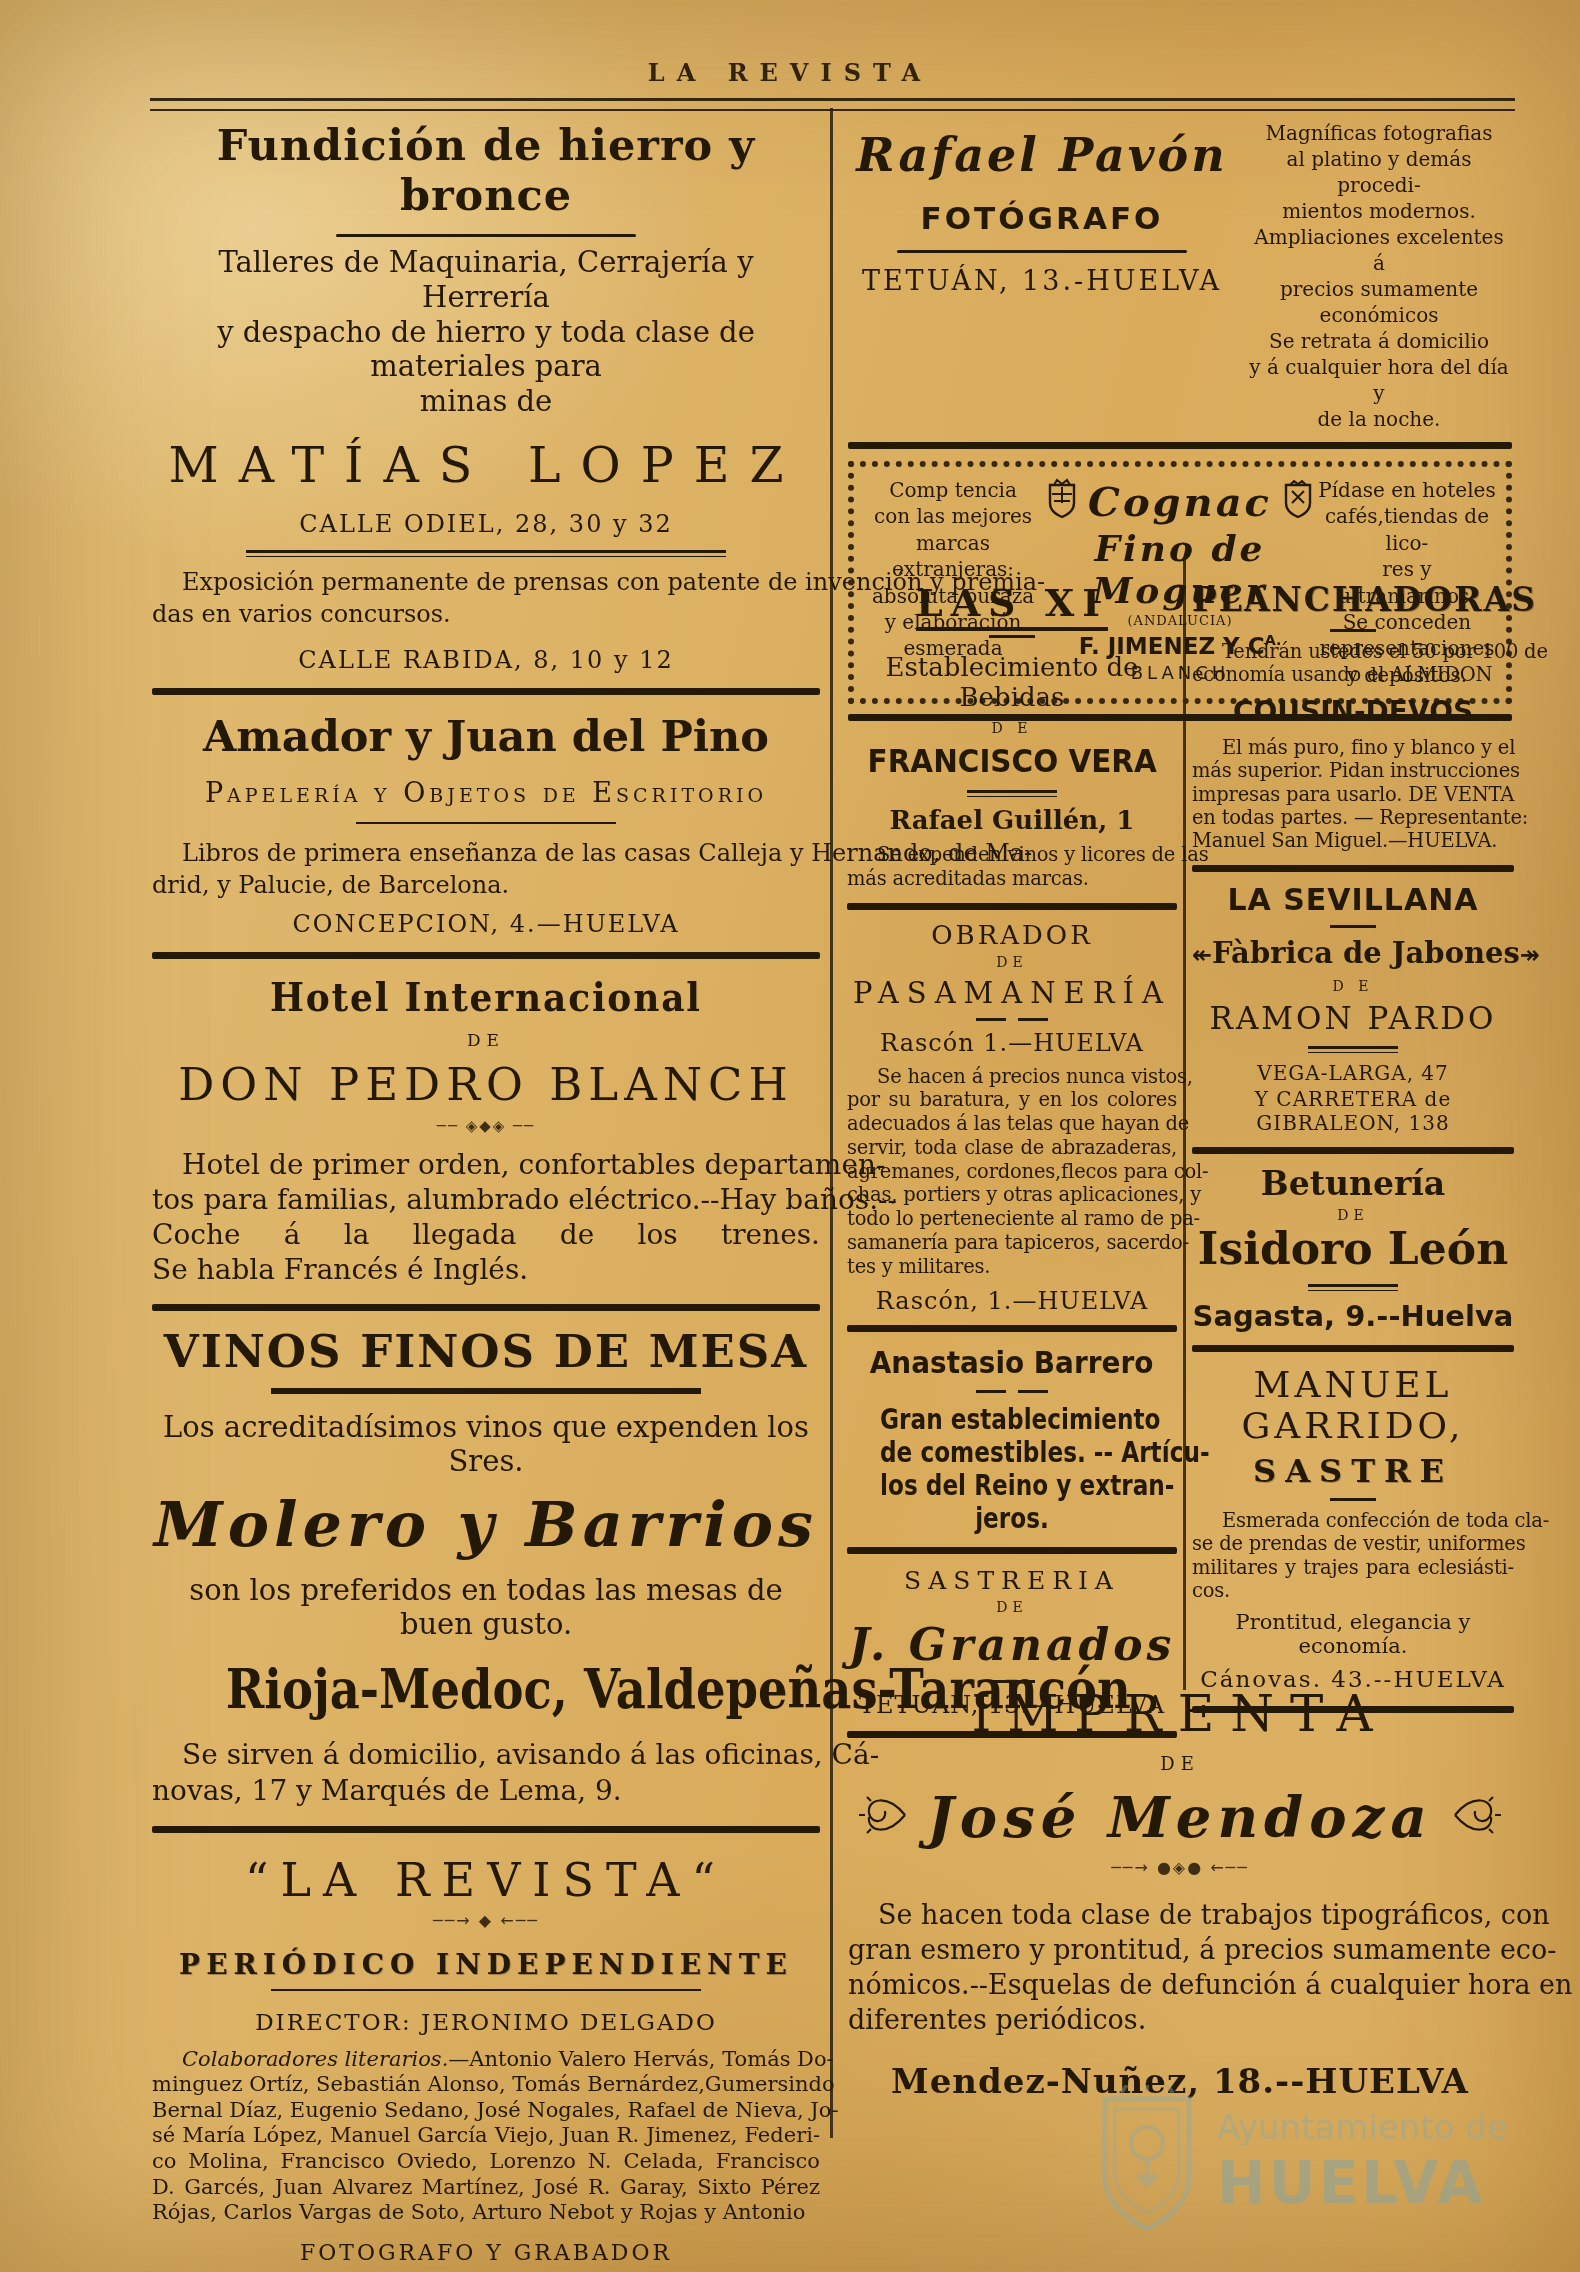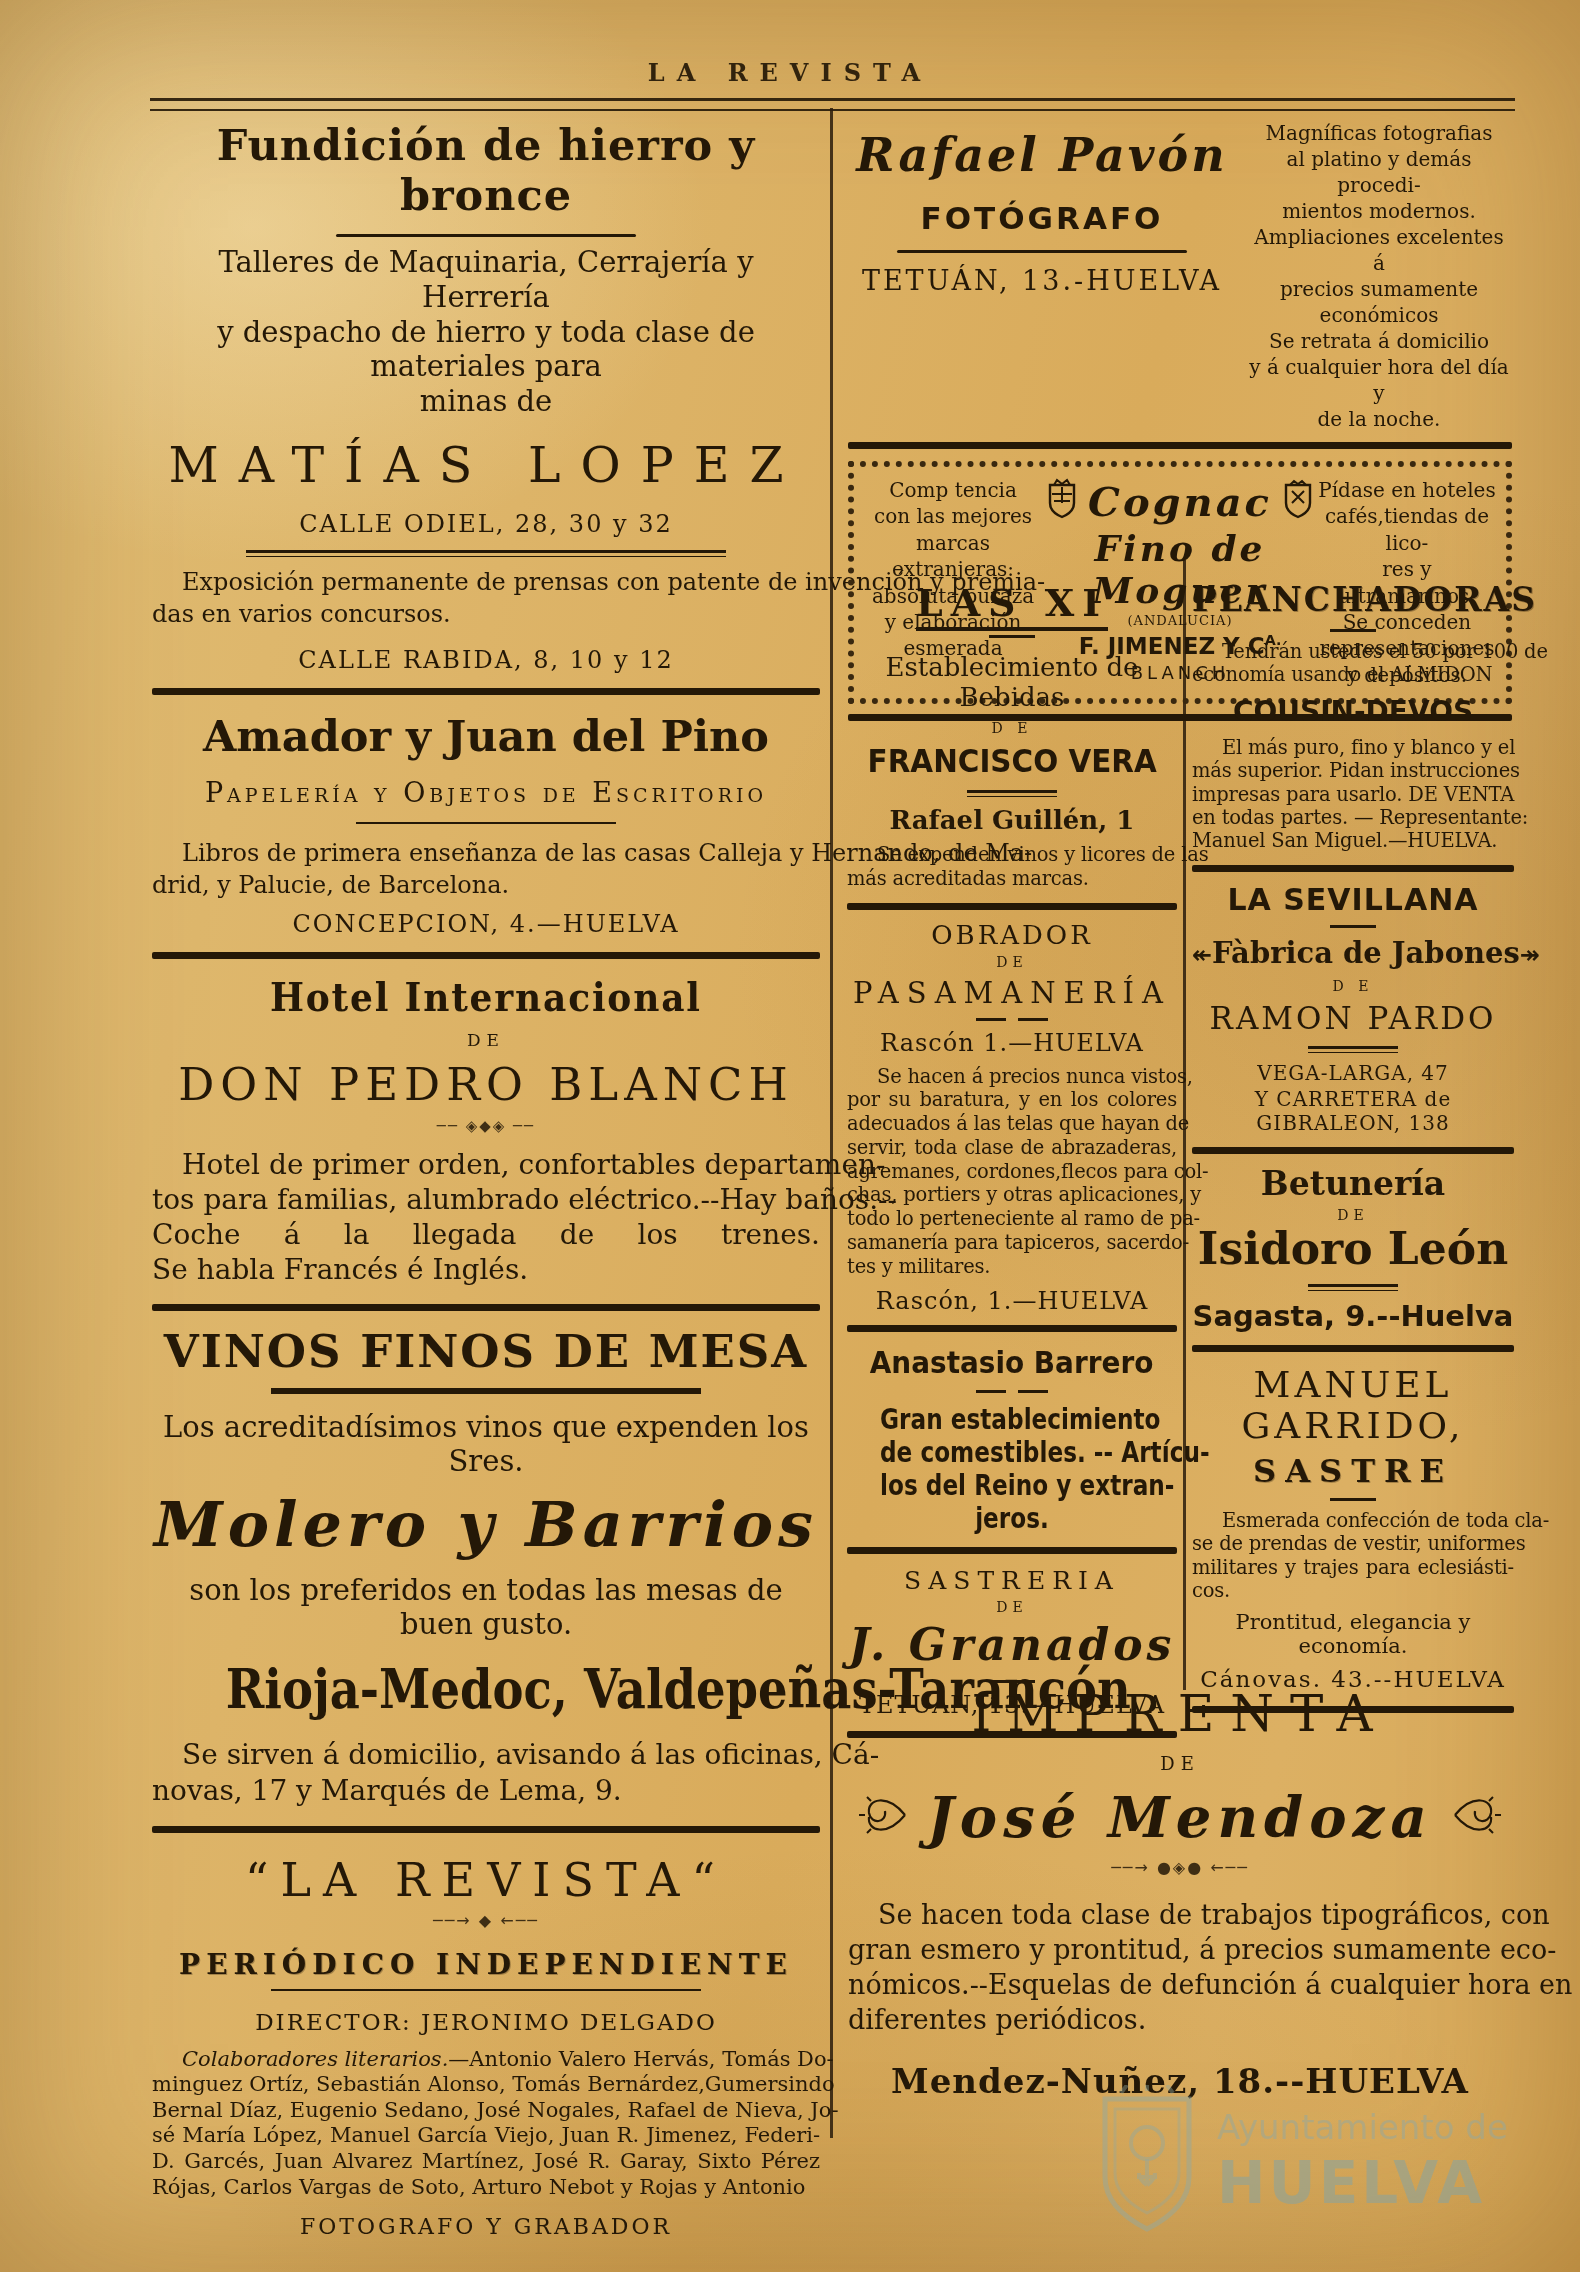--- a/index.html
+++ b/index.html
@@ -223,20 +223,21 @@
       <div class="rev-orn orn">──→ ◆ ←──</div>
       <div class="rev-sub">PERIÓDICO INDEPENDIENTE</div>
       <div class="rev-sub-rule"></div>
       <div class="rev-dir">DIRECTOR: JERONIMO DELGADO</div>
       <div class="rev-colab">
         <div class="first"><span class="lead">Colaboradores literarios.</span><span>—Antonio Valero Hervás, Tomás Do-</span></div>
         <div class="jp">
             <div class="ln">minguez Ortíz, Sebastián Alonso, Tomás Bernárdez,Gumersindo</div>
             <div class="ln">Bernal Díaz, Eugenio Sedano, José Nogales, Rafael de Nieva, Jo-</div>
             <div class="ln">sé María López, Manuel García Viejo, Juan R. Jimenez, Federi-</div>
+            <div class="ln">co Molina, Francisco Oviedo, Lorenzo N. Celada, Francisco</div>
             <div class="ln">D. Garcés, Juan Alvarez Martínez, José R. Garay, Sixto Pérez</div>
             <div class="ln">Rójas, Carlos Vargas de Soto, Arturo Nebot y Rojas y Antonio</div>
           </div>
       </div>
       <div class="rev-foto">FOTOGRAFO Y GRABADOR</div>
 
     </section>
   </div>
 
   <div class="abs" id="top-right">

